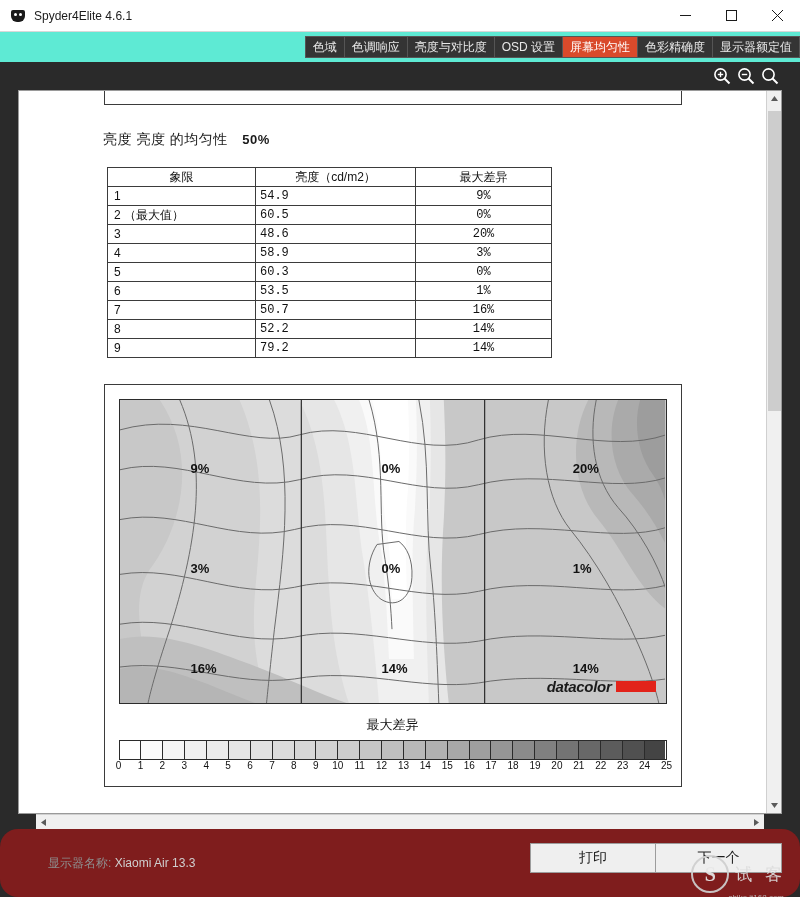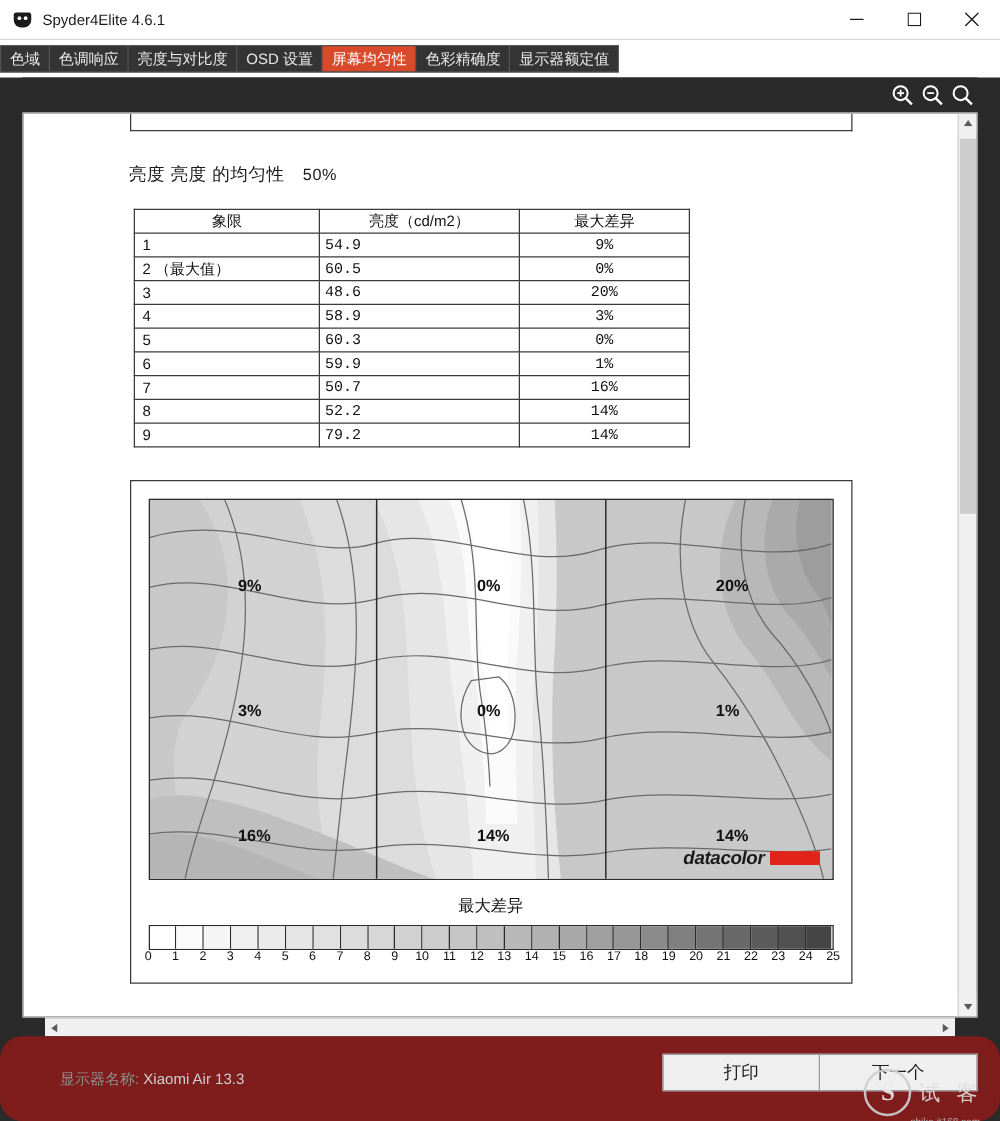--- a/index.html
+++ b/index.html
@@ -52,22 +52,22 @@
     width: 46px; height: 32px;
     display: flex; align-items: center; justify-content: center;
     font-size: 12px; color: #1b1b1b;
     flex: 0 0 46px;
   }
   .winbtn svg { display: block; }
 
   
   .tabsbar {
     height: 30px;
-    background: #ffffff;
-    display: flex; align-items: center; justify-content: flex-start;
+    background: #5eead4;
+    display: flex; align-items: center; justify-content: flex-end;
     flex: 0 0 30px;
   }
   .tabs {
     display: flex; align-items: stretch;
     height: 22px;
     border: 1px solid #555;
     background: #3a3a3a;
   }
   .tab {
     display: flex; align-items: center;
@@ -135,21 +135,21 @@
     margin: 0 auto 26px auto;
     width: 578px;
     background: #fff;
   }
   .section-title {
     font-size: 14px;
     color: #1a1a1a;
     margin: 0 0 18px 74px;
     letter-spacing: 0.5px;
   }
-  .section-title .pct { margin-left: 10px; font-size: 13px; }
+  .section-title .pct { margin-left: 10px; font-size: 13px; font-weight: bold; }
 
   
   table.lum {
     border-collapse: collapse;
     margin-left: 78px;
     font-size: 12px;
     color: #111;
     background: #fff;
   }
   table.lum th, table.lum td {
@@ -421,21 +421,21 @@
                 <td class="c1">58.9</td>
                 <td class="c2">3%</td>
               </tr>
               <tr>
                 <td class="c0">5</td>
                 <td class="c1">60.3</td>
                 <td class="c2">0%</td>
               </tr>
               <tr>
                 <td class="c0">6</td>
-                <td class="c1">59.9</td>
+                <td class="c1">53.5</td>
                 <td class="c2">1%</td>
               </tr>
               <tr>
                 <td class="c0">7</td>
                 <td class="c1">50.7</td>
                 <td class="c2">16%</td>
               </tr>
               <tr>
                 <td class="c0">8</td>
                 <td class="c1">52.2</td>

